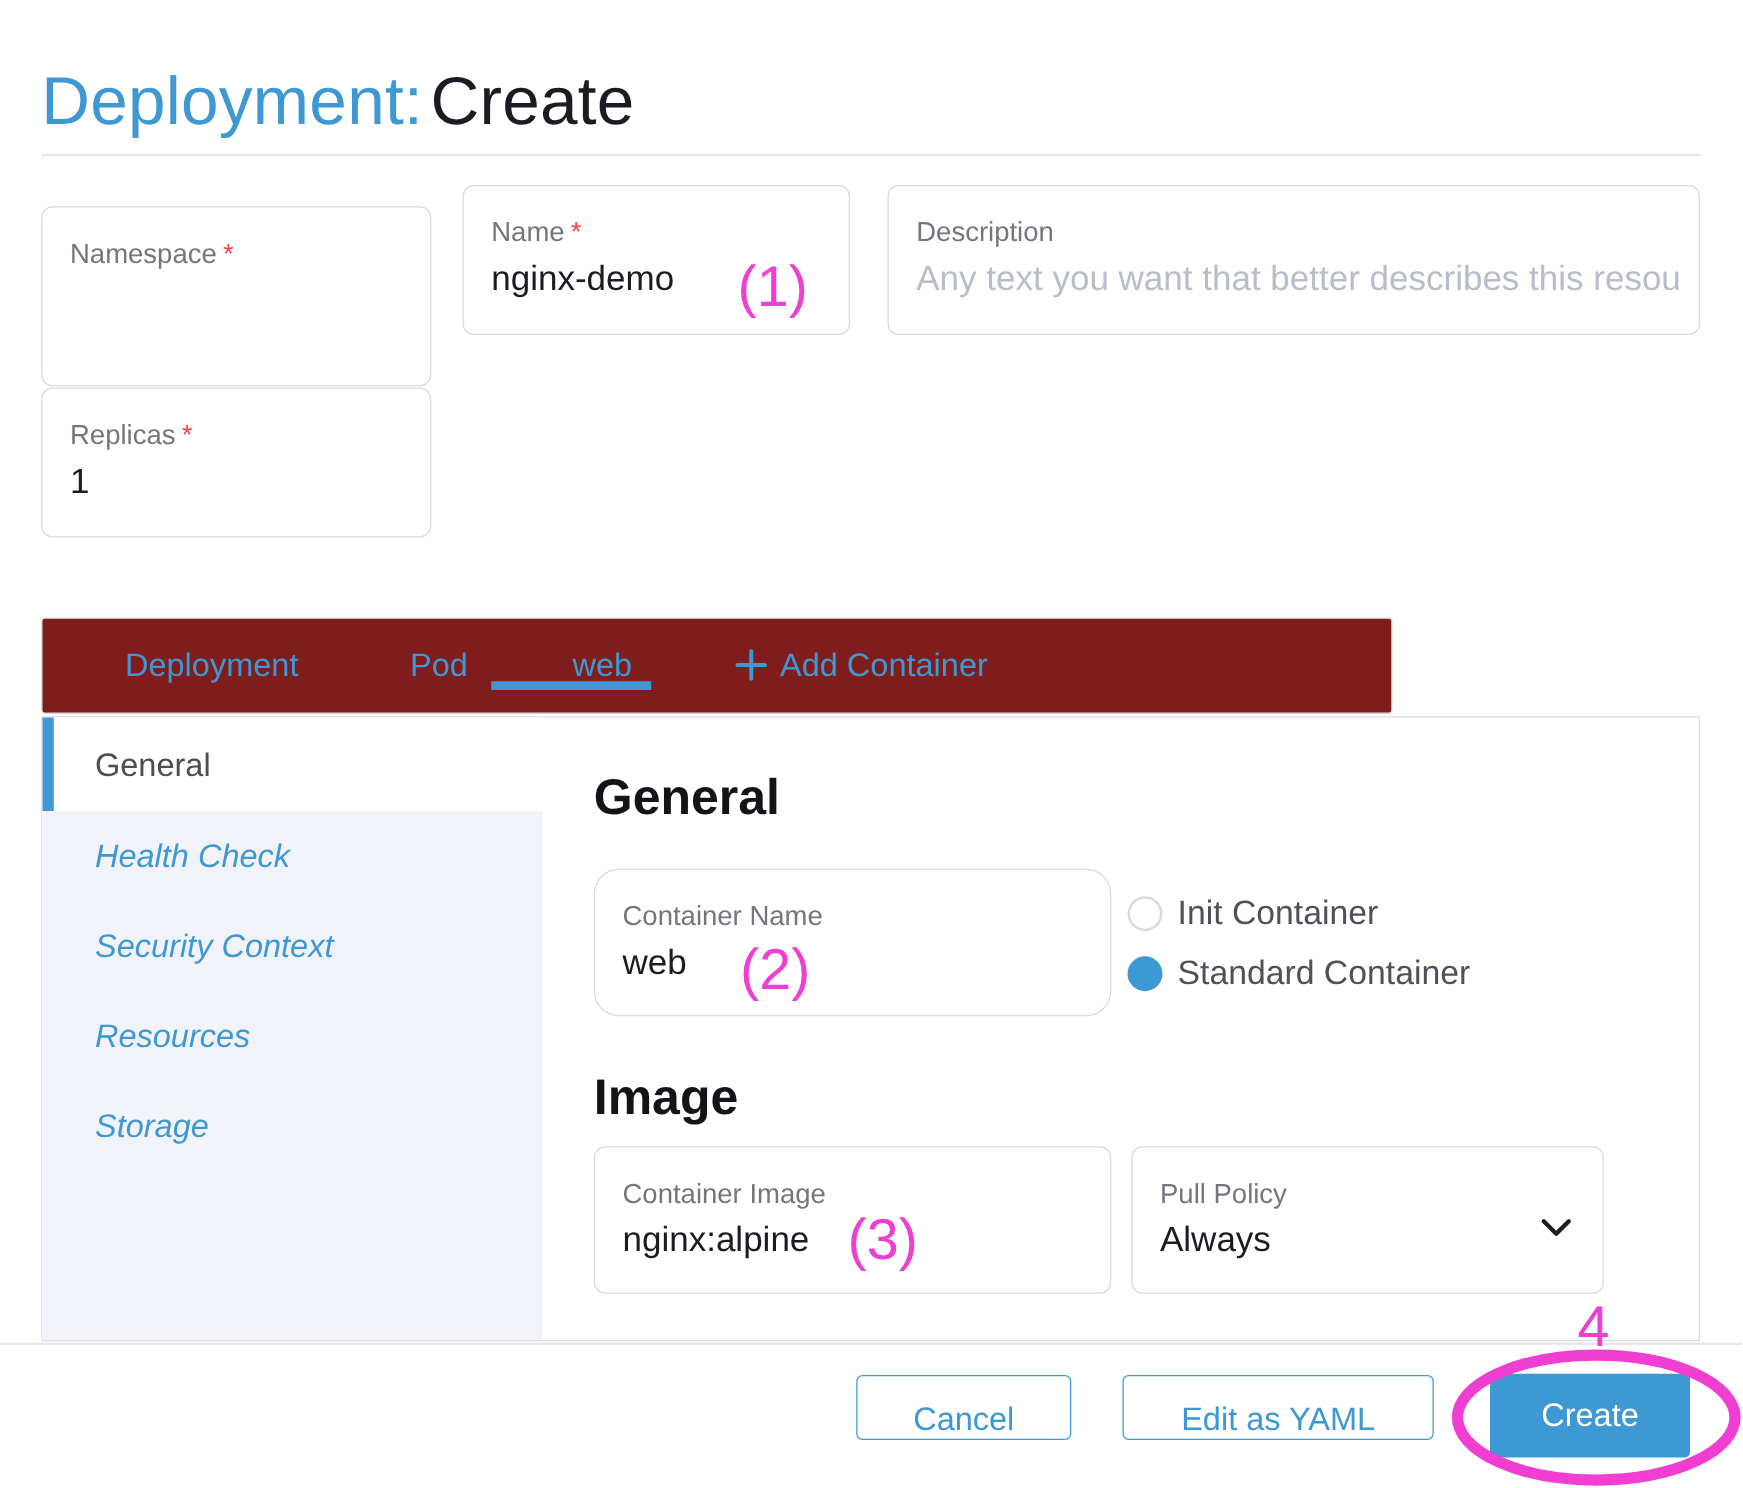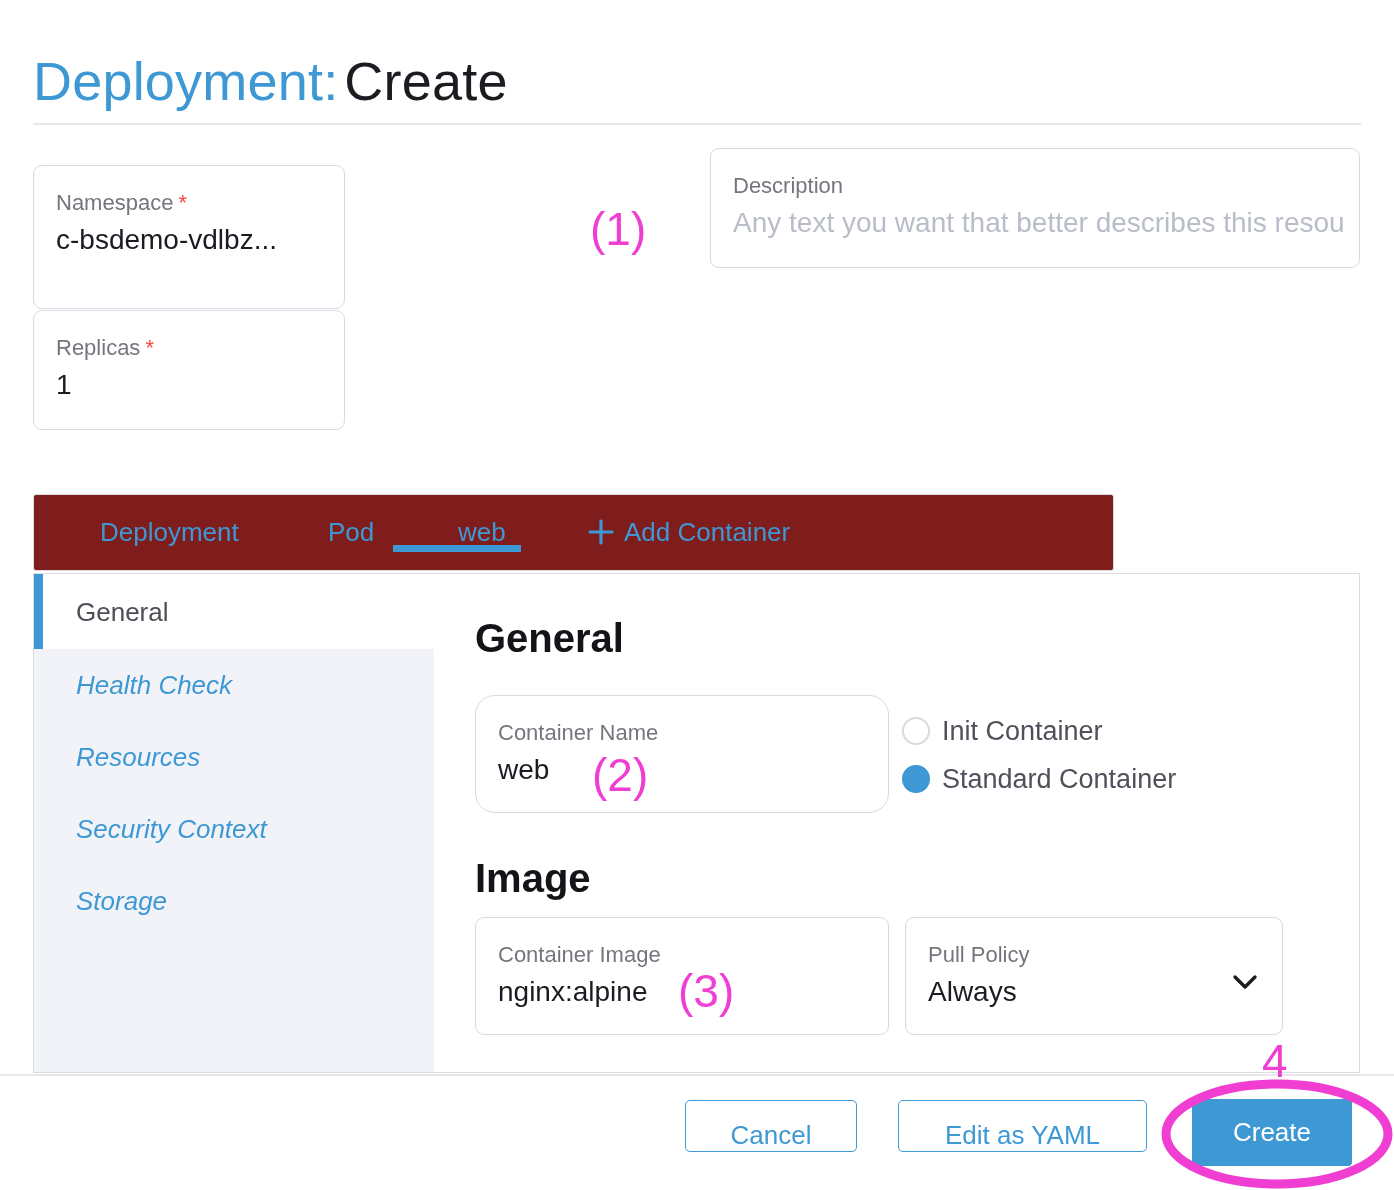--- a/index.html
+++ b/index.html
@@ -87,28 +87,31 @@
 
 <div class="page">
 
   <h1 class="page-title">
     <span class="title-resource">Deployment:</span><span class="title-action">Create</span>
   </h1>
   <div class="title-divider"></div>
 
   <div class="field f-namespace">
     <div class="field-label"><span>Namespace</span><span class="req">*</span></div>
-    <div class="field-value">c-bsdemo-vdlbz...</div>
     <span class="chev chev-ns">
       <svg width="26" height="17" viewBox="0 0 26 17">
           <path d="M3 3l10 10L23 3" fill="none" stroke="#1b1b21" stroke-width="3.4" stroke-linecap="round" stroke-linejoin="round"></path>
         </svg>
     </span>
   </div>
 
+  <div class="field f-name">
+    <div class="field-label"><span>Name</span><span class="req">*</span></div>
+    <div class="field-value">nginx-demo</div>
+  </div>
 
   <div class="field f-desc">
     <div class="field-label">Description</div>
     <div class="field-value placeholder">Any text you want that better describes this resource</div>
   </div>
 
   <div class="field f-replicas">
     <div class="field-label"><span>Replicas</span><span class="req">*</span></div>
     <div class="field-value">1</div>
   </div>
@@ -131,24 +134,24 @@
     <div class="side">
       <div class="side-active">
         <span class="side-accent"></span>
         <span class="side-label">General</span>
       </div>
       <div class="side-rest">
         <div class="side-item">
           <span class="side-label">Health Check</span>
         </div>
         <div class="side-item">
+          <span class="side-label">Security Context</span>
+        </div>
+        <div class="side-item">
           <span class="side-label">Resources</span>
-        </div>
-        <div class="side-item">
-          <span class="side-label">Security Context</span>
         </div>
         <div class="side-item">
           <span class="side-label">Storage</span>
         </div>
       </div>
     </div>
   </div>
 
   <div class="section-heading h-general">General</div>
 

